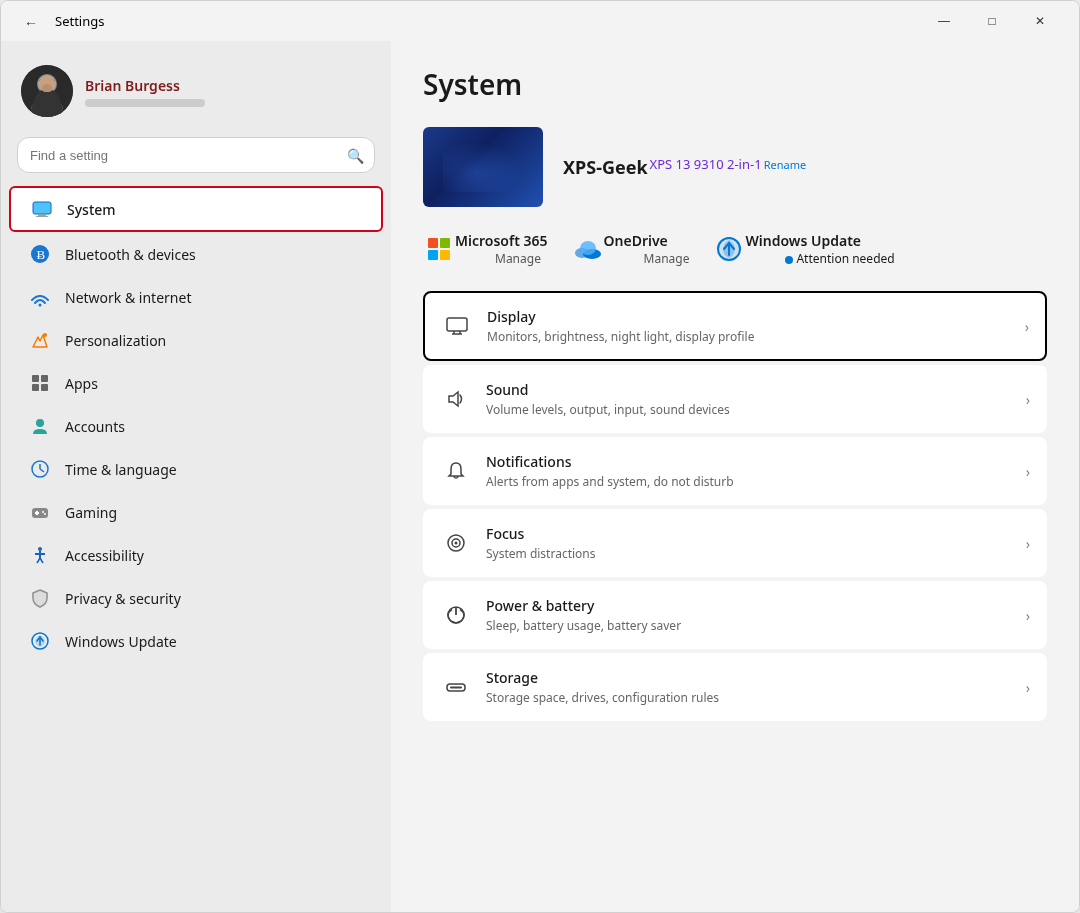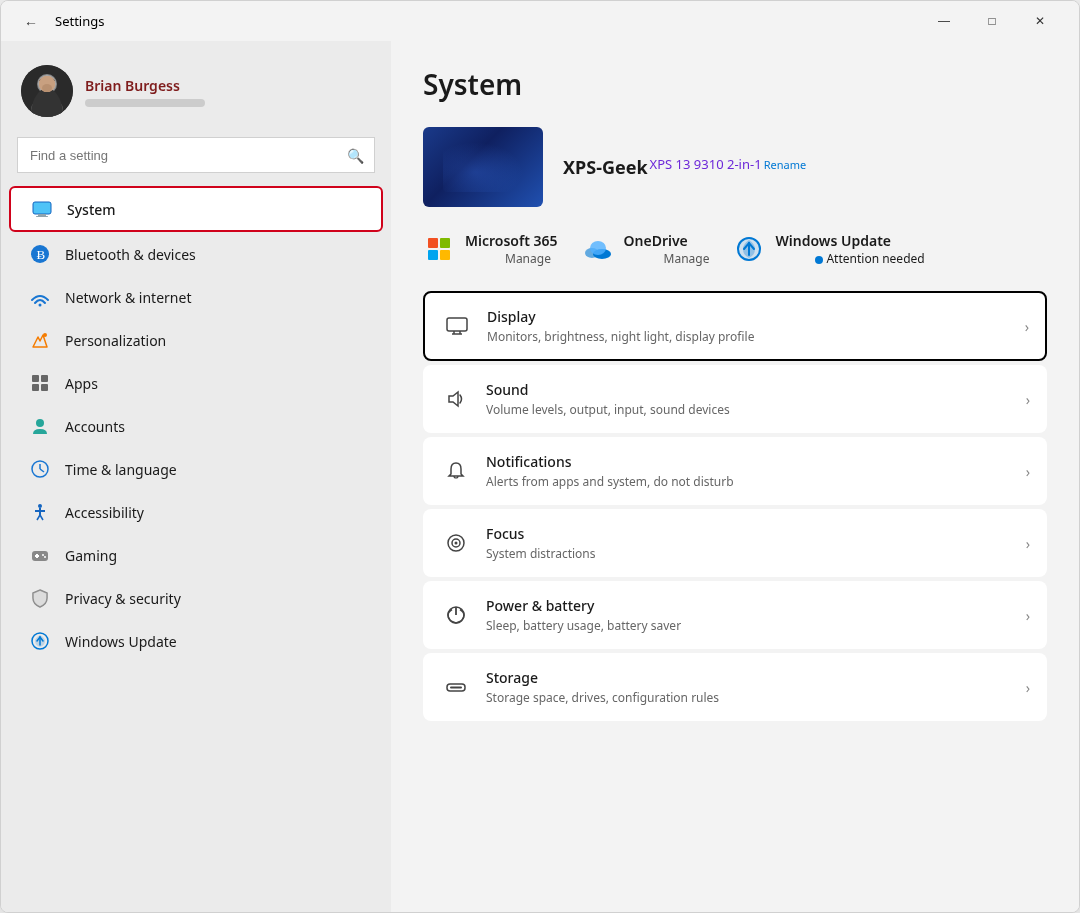--- a/index.html
+++ b/index.html
@@ -112,21 +112,21 @@
       border-radius: 4px;
     }
     .search-box {
       margin: 4px 16px 12px 16px;
       position: relative;
     }
     .search-input {
       width: 100%;
       height: 36px;
       border: 1px solid #d0d0d0;
-      border-radius: 0;
+      border-radius: 12px;
       background: #fff;
       padding: 0 36px 0 12px;
       font-size: 13px;
       color: #555;
       outline: none;
     }
     .search-icon-wrap {
       position: absolute;
       right: 10px; top: 50%;
       transform: translateY(-50%);
@@ -200,21 +200,20 @@
 
     
     .quick-actions {
       display: flex;
       gap: 24px;
       margin-bottom: 24px;
     }
     .quick-action {
       display: flex;
       align-items: center;
-      gap: 10px;
       cursor: pointer;
     }
     .qa-icon {
       width: 32px; height: 32px;
       display: flex; align-items: center; justify-content: center;
       font-size: 22px;
     }
     .qa-text { display: flex; flex-direction: column; }
     .qa-title { font-size: 14px; font-weight: 600; color: #1a1a1a; }
     .qa-sub { font-size: 12px; color: #555; margin-left: 40px; }
@@ -379,40 +378,40 @@
                 <circle cx="10" cy="10" r="8" fill="none" stroke="#1976d2" stroke-width="1.5"></circle>
                 <line x1="10" y1="5" x2="10" y2="10" stroke="#1976d2" stroke-width="1.5"></line>
                 <line x1="10" y1="10" x2="14" y2="13" stroke="#1976d2" stroke-width="1.5"></line>
               </svg>
           </span>
           <span class="nav-label">Time &amp; language</span>
         </div>
         <div class="nav-item">
           <span class="nav-icon">
             <svg width="20" height="20" viewBox="0 0 20 20">
+                <rect x="2" y="6" width="16" height="10" rx="3" fill="#888"></rect>
+                <rect x="6" y="9" width="2" height="4" fill="white"></rect>
+                <rect x="5" y="10" width="4" height="2" fill="white"></rect>
+                <circle cx="13" cy="10" r="1" fill="white"></circle>
+                <circle cx="15" cy="12" r="1" fill="white"></circle>
+              </svg>
+          </span>
+          <span class="nav-label">Gaming</span>
+        </div>
+        <div class="nav-item">
+          <span class="nav-icon">
+            <svg width="20" height="20" viewBox="0 0 20 20">
                 <circle cx="10" cy="4" r="2" fill="#1565c0"></circle>
                 <line x1="10" y1="6" x2="10" y2="13" stroke="#1565c0" stroke-width="2"></line>
                 <line x1="5" y1="9" x2="15" y2="9" stroke="#1565c0" stroke-width="2"></line>
                 <line x1="10" y1="13" x2="7" y2="18" stroke="#1565c0" stroke-width="1.5"></line>
                 <line x1="10" y1="13" x2="13" y2="18" stroke="#1565c0" stroke-width="1.5"></line>
               </svg>
           </span>
           <span class="nav-label">Accessibility</span>
-        </div>
-        <div class="nav-item">
-          <span class="nav-icon">
-            <svg width="20" height="20" viewBox="0 0 20 20">
-                <rect x="2" y="6" width="16" height="10" rx="3" fill="#888"></rect>
-                <rect x="6" y="9" width="2" height="4" fill="white"></rect>
-                <rect x="5" y="10" width="4" height="2" fill="white"></rect>
-                <circle cx="13" cy="10" r="1" fill="white"></circle>
-                <circle cx="15" cy="12" r="1" fill="white"></circle>
-              </svg>
-          </span>
-          <span class="nav-label">Gaming</span>
         </div>
         <div class="nav-item">
           <span class="nav-icon">
             <svg width="20" height="20" viewBox="0 0 20 20">
                 <path d="M10 2 L17 5 L17 10 Q17 16 10 19 Q3 16 3 10 L3 5 Z" fill="none" stroke="#888" stroke-width="1.5"></path>
                 <path d="M10 2 L17 5 L17 10 Q17 16 10 19 Q3 16 3 10 L3 5 Z" fill="#bbb" opacity="0.3"></path>
               </svg>
           </span>
           <span class="nav-label">Privacy &amp; security</span>
         </div>

